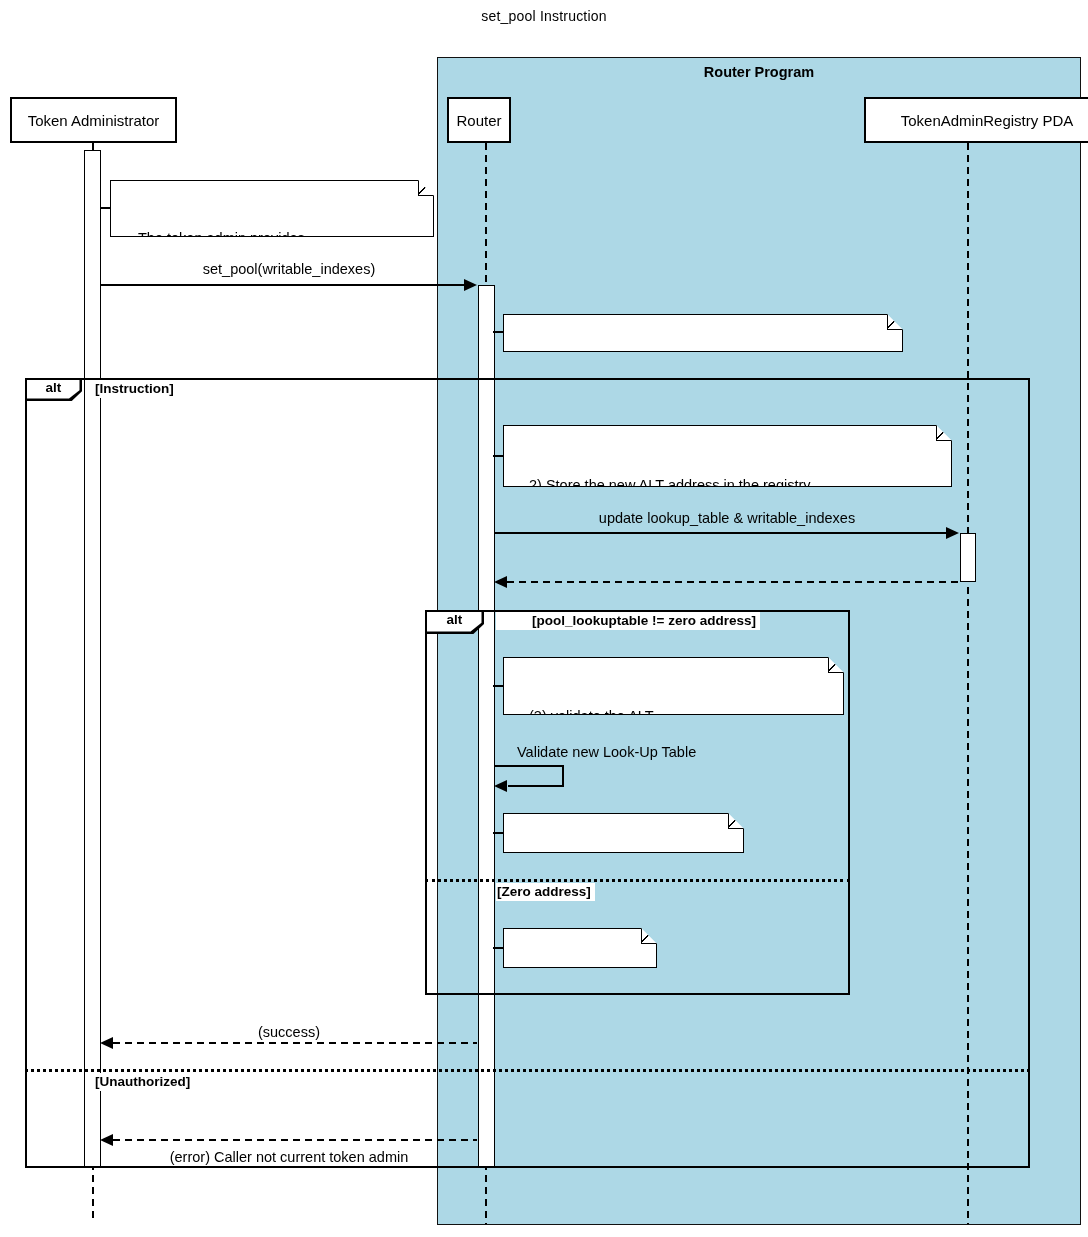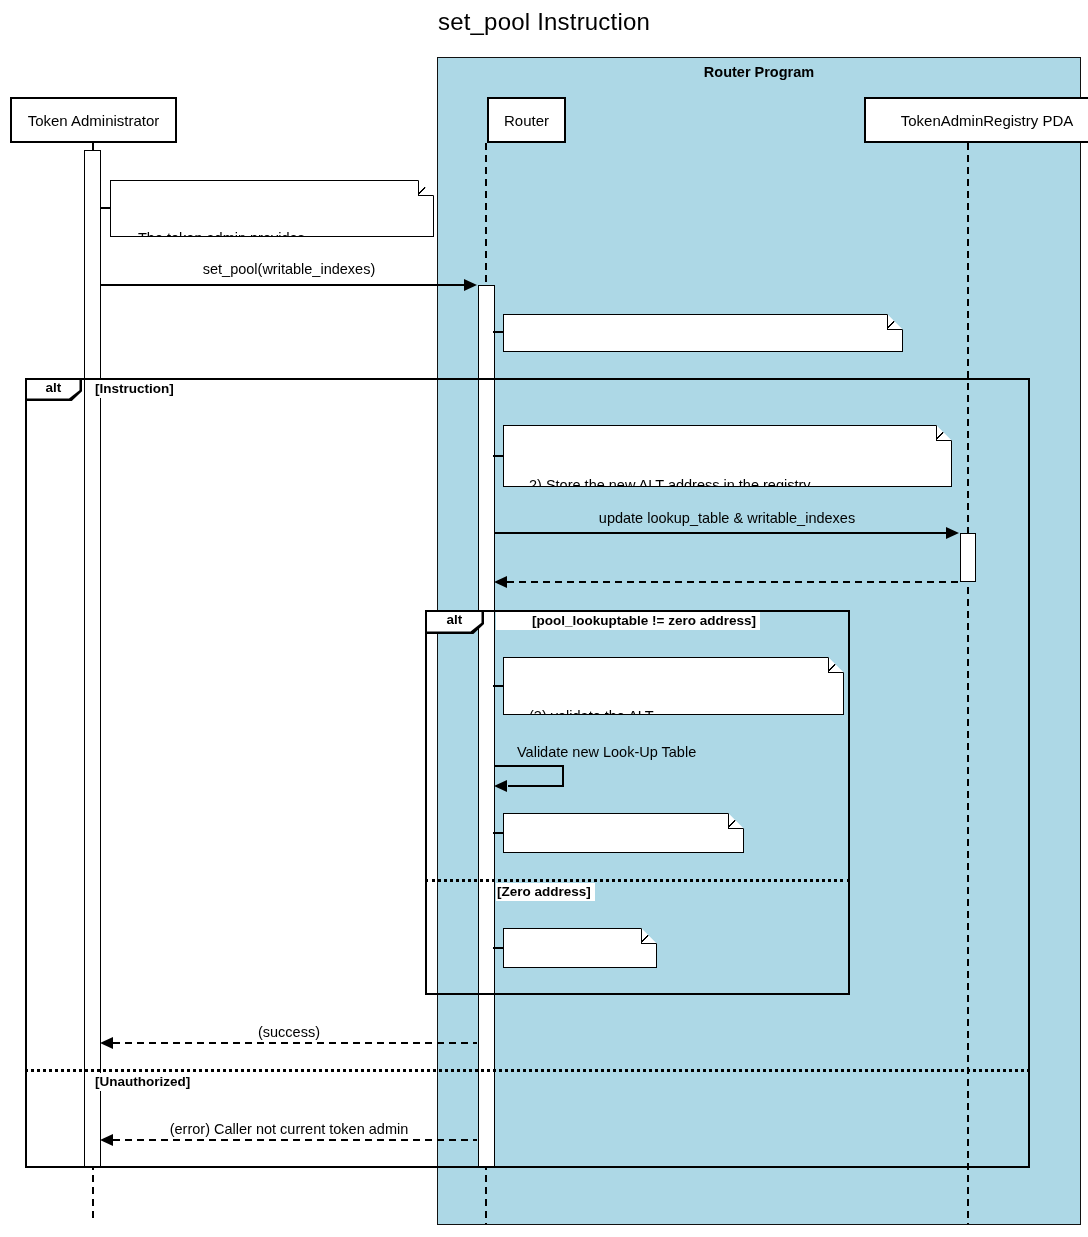--- a/index.html
+++ b/index.html
@@ -5,21 +5,21 @@
   * { margin:0; padding:0; box-sizing:border-box; }
   html,body { background:#ffffff; }
   #canvas {
     position:relative; width:1088px; height:1237px; background:#ffffff;
     font-family:"Liberation Sans","DejaVu Sans",sans-serif; color:#000;
     overflow:hidden;
   }
   .abs { position:absolute; }
 
   
-  .title { left:0; top:8px; width:1088px; text-align:center; font-size:24px; letter-spacing:.2px; }
+  .title { left:0; top:8px; width:1088px; text-align:center; font-size:14px; letter-spacing:.2px; }
 
   
   .program { left:437px; top:57px; width:644px; height:1168px; background:#ADD8E6; border:1.5px solid #111; z-index:0; }
   .program-label { left:437px; top:64px; width:644px; text-align:center; font-weight:bold; font-size:14.5px; z-index:1; }
 
   
   .lifeline { width:2px; background:repeating-linear-gradient(180deg,#000 0 7px,transparent 7px 12px); z-index:1; }
 
   
   .frame { border:2px solid #000; background:transparent; z-index:4; }
@@ -157,21 +157,21 @@
   <div class="abs mlabel mlabel-left" style="left:517px; top:744px;">Validate new Look-Up Table</div>
   <div class="abs line" style="left:494px; top:765px; width:70px;"></div>
   <div class="abs vsolid" style="left:562px; top:765px; height:22px;"></div>
   <div class="abs line" style="left:508px; top:785px; width:56px;"></div>
   <div class="abs arr arr-l" style="left:494px; top:780px;"></div>
 
   <div class="abs mlabel" style="left:101px; top:1024px; width:376px;">(success)</div>
   <div class="abs dline" style="left:113px; top:1042px; width:364px;"></div>
   <div class="abs arr arr-l" style="left:100px; top:1037px;"></div>
 
-  <div class="abs mlabel" style="left:101px; top:1121px; width:376px;">(error) Caller not current token admin</div>
+  <div class="abs mlabel" style="left:101px; top:1149px; width:376px;">(error) Caller not current token admin</div>
   <div class="abs dline" style="left:113px; top:1139px; width:364px;"></div>
   <div class="abs arr arr-l" style="left:100px; top:1134px;"></div>
 
   <div class="abs actor" style="left:10px; width:167px;text-align:right;">Token Administrator</div>
-  <div class="abs actor" style="left:447px; width:79px;margin-left:40px;">Router</div>
+  <div class="abs actor" style="left:447px; width:64px;">Router</div>
   <div class="abs actor" style="left:864px; width:246px;">TokenAdminRegistry PDA</div>
 
 </div>
 
 </body></html>

